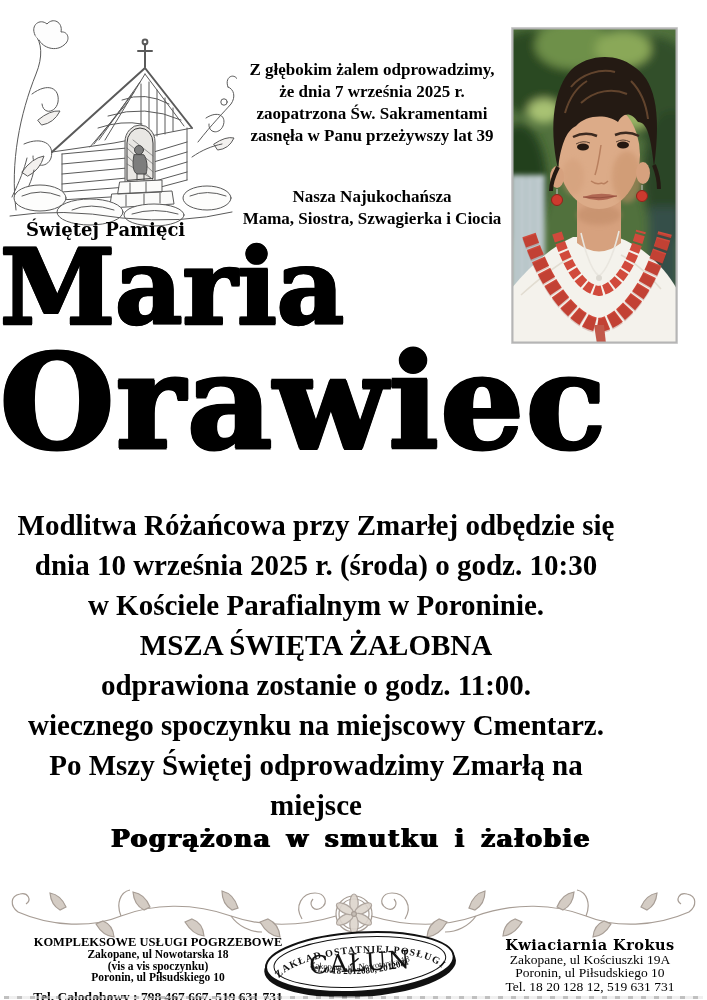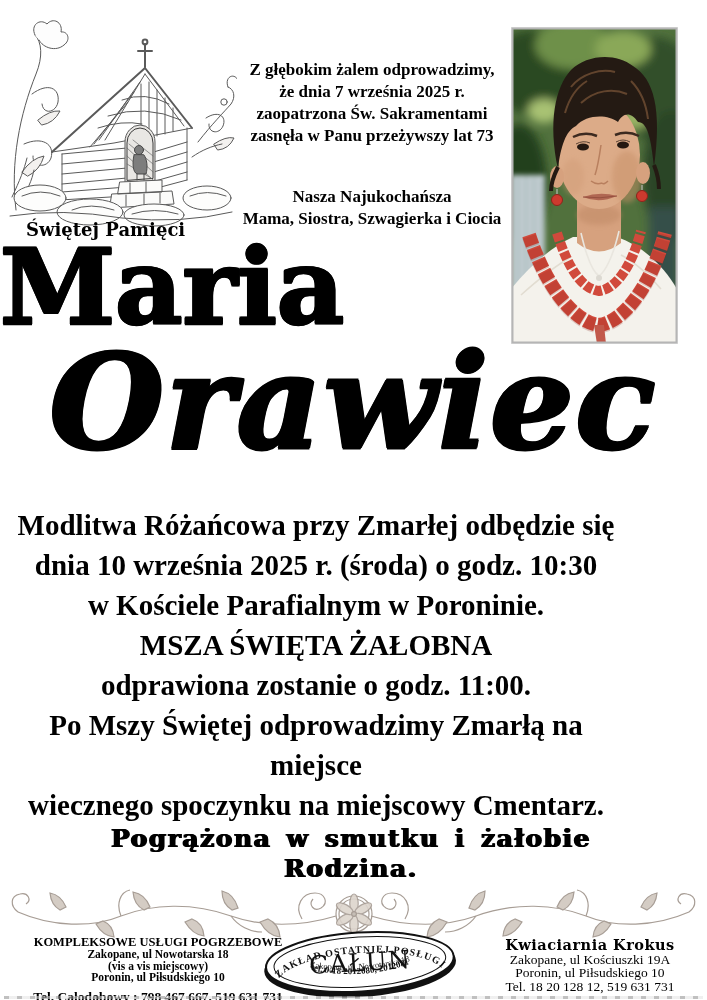--- a/index.html
+++ b/index.html
@@ -14,24 +14,24 @@
 
   
   .sp-caption{position:absolute;left:26px;top:219px;font-family:"DejaVu Serif",serif;
          font-weight:bold;font-size:18px;}
 
   
   .name-first{position:absolute;left:0;top:236px;width:540px;text-align:left;
          font-family:"DejaVu Serif",serif;font-weight:bold;font-size:104px;line-height:1;
          -webkit-text-stroke:2.5px #000;
          text-shadow:1.5px 0 0 #000,-1.5px 0 0 #000,0 1px 0 #000,0 -1px 0 #000;}
-  .name-last{position:absolute;left:0;top:337px;width:707px;text-align:center;
+  .name-last{position:absolute;left:0;top:337px;width:707px;text-align:left;
          font-family:"DejaVu Serif",serif;font-weight:bold;font-size:131px;line-height:1;
          letter-spacing:2px;-webkit-text-stroke:3px #000;
-         text-shadow:2px 0 0 #000,-2px 0 0 #000,0 1px 0 #000,0 -1px 0 #000;font-style:italic;}
+         text-shadow:2px 0 0 #000,-2px 0 0 #000,0 1px 0 #000,0 -1px 0 #000;}
 
   
   .details{position:absolute;left:0;top:505px;width:632px;text-align:center;
          font-weight:bold;font-size:29px;line-height:40px;}
 
   
   .farewell{position:absolute;left:0;top:824px;width:702px;text-align:center;
          font-family:"DejaVu Serif",serif;font-weight:bold;font-size:25px;line-height:30px;
          letter-spacing:1.5px;word-spacing:5px;
          text-shadow:0.8px 0 0 #000,-0.8px 0 0 #000;}
@@ -120,21 +120,21 @@
       <path d="M8,204 Q60,196 120,206 Q180,212 230,200"></path>
     </g>
   </svg>
 
   <div class="sp-caption">Świętej Pamięci</div>
 
   <div class="intro">
     <div>Z głębokim żalem odprowadzimy,</div>
     <div>że dnia 7 września 2025 r.</div>
     <div>zaopatrzona Św. Sakramentami</div>
-    <div>zasnęła w Panu przeżywszy lat 73</div>
+    <div>zasnęła w Panu przeżywszy lat 39</div>
   </div>
 
   <div class="relation">
     <div>Nasza Najukochańsza</div>
     <div>Mama, Siostra, Szwagierka i Ciocia</div>
   </div>
 
   <svg class="photo-svg" width="167" height="317" viewBox="0 0 167 317" aria-hidden="true">
     <defs>
       <filter id="b6" x="-30%" y="-30%" width="160%" height="160%">
@@ -208,27 +208,26 @@
 
   <div class="name-first">Maria</div>
   <div class="name-last">Orawiec</div>
 
   <div class="details">
     <div>Modlitwa Różańcowa przy Zmarłej odbędzie się</div>
     <div>dnia 10 września 2025 r. (środa) o godz. 10:30</div>
     <div>w Kościele Parafialnym w Poroninie.</div>
     <div>MSZA ŚWIĘTA ŻAŁOBNA</div>
     <div>odprawiona zostanie o godz. 11:00.</div>
+    <div>wiecznego spoczynku na miejscowy Cmentarz.</div>
     <div>Po Mszy Świętej odprowadzimy Zmarłą na miejsce</div>
-    <div>wiecznego spoczynku na miejscowy Cmentarz.</div>
   </div>
 
   <div class="farewell">
     <div>Pogrążona w smutku i żałobie</div>
-    <div>Rodzina.</div>
   </div>
 
   <svg class="flourish-svg" width="707" height="64" viewBox="0 0 707 64" aria-hidden="true">
     <defs>
       <g id="vineL" stroke="#a79d95" fill="none" stroke-width="1.2">
         <path d="M336,34 C300,45 262,45 231,34 C192,20 152,22 121,34 C92,46 52,45 18,30"></path>
         <path d="M302,37 C294,24 302,11 315,11 C325,11 329,21 321,26 C314,30 308,23 313,17"></path>
         <path d="M18,30 C10,24 10,14 20,12 C28,10 32,18 26,22"></path>
         <path d="M260,40 q8,14 20,15 q-1,-13 -12,-18 z" fill="#d4ccc4"></path>
         <path d="M238,26 q-4,-14 -16,-17 q0,13 10,19 z" fill="#d4ccc4"></path>
@@ -252,21 +251,21 @@
         <ellipse cx="354" cy="21.5" rx="4.2" ry="9.5" transform="rotate(240 354 32)"></ellipse>
         <ellipse cx="354" cy="21.5" rx="4.2" ry="9.5" transform="rotate(300 354 32)"></ellipse>
       </g>
       <circle cx="354" cy="32" r="2.4" fill="#c6beb6"></circle>
     </g>
   </svg>
 
   <div class="f-left">
     <div class="l1">KOMPLEKSOWE USŁUGI POGRZEBOWE</div>
     <div class="l2">Zakopane, ul Nowotarska 18</div>
-    <div class="l3">(vis a vis miejscowy)</div>
+    <div class="l3">(vis a vis spoczynku)</div>
     <div class="l4">Poronin, ul Piłsudskiego 10</div>
     <div class="l5">Tel. Całodobowy : 798 467 667, 519 631 731</div>
   </div>
 
   <svg class="logo-svg" width="198" height="71" viewBox="0 0 198 71" aria-hidden="true">
     <g transform="rotate(-3.5 99 35)">
       <ellipse cx="99" cy="37" rx="96" ry="31" fill="#111"></ellipse>
       <ellipse cx="99" cy="33" rx="94" ry="29.5" fill="#fff" stroke="#111" stroke-width="2"></ellipse>
       <ellipse cx="99" cy="33" rx="86" ry="25" fill="none" stroke="#111" stroke-width="1"></ellipse>
       <path id="arcTop" d="M 17,45 A 84,27 0 0 1 181,45" fill="none"></path>

